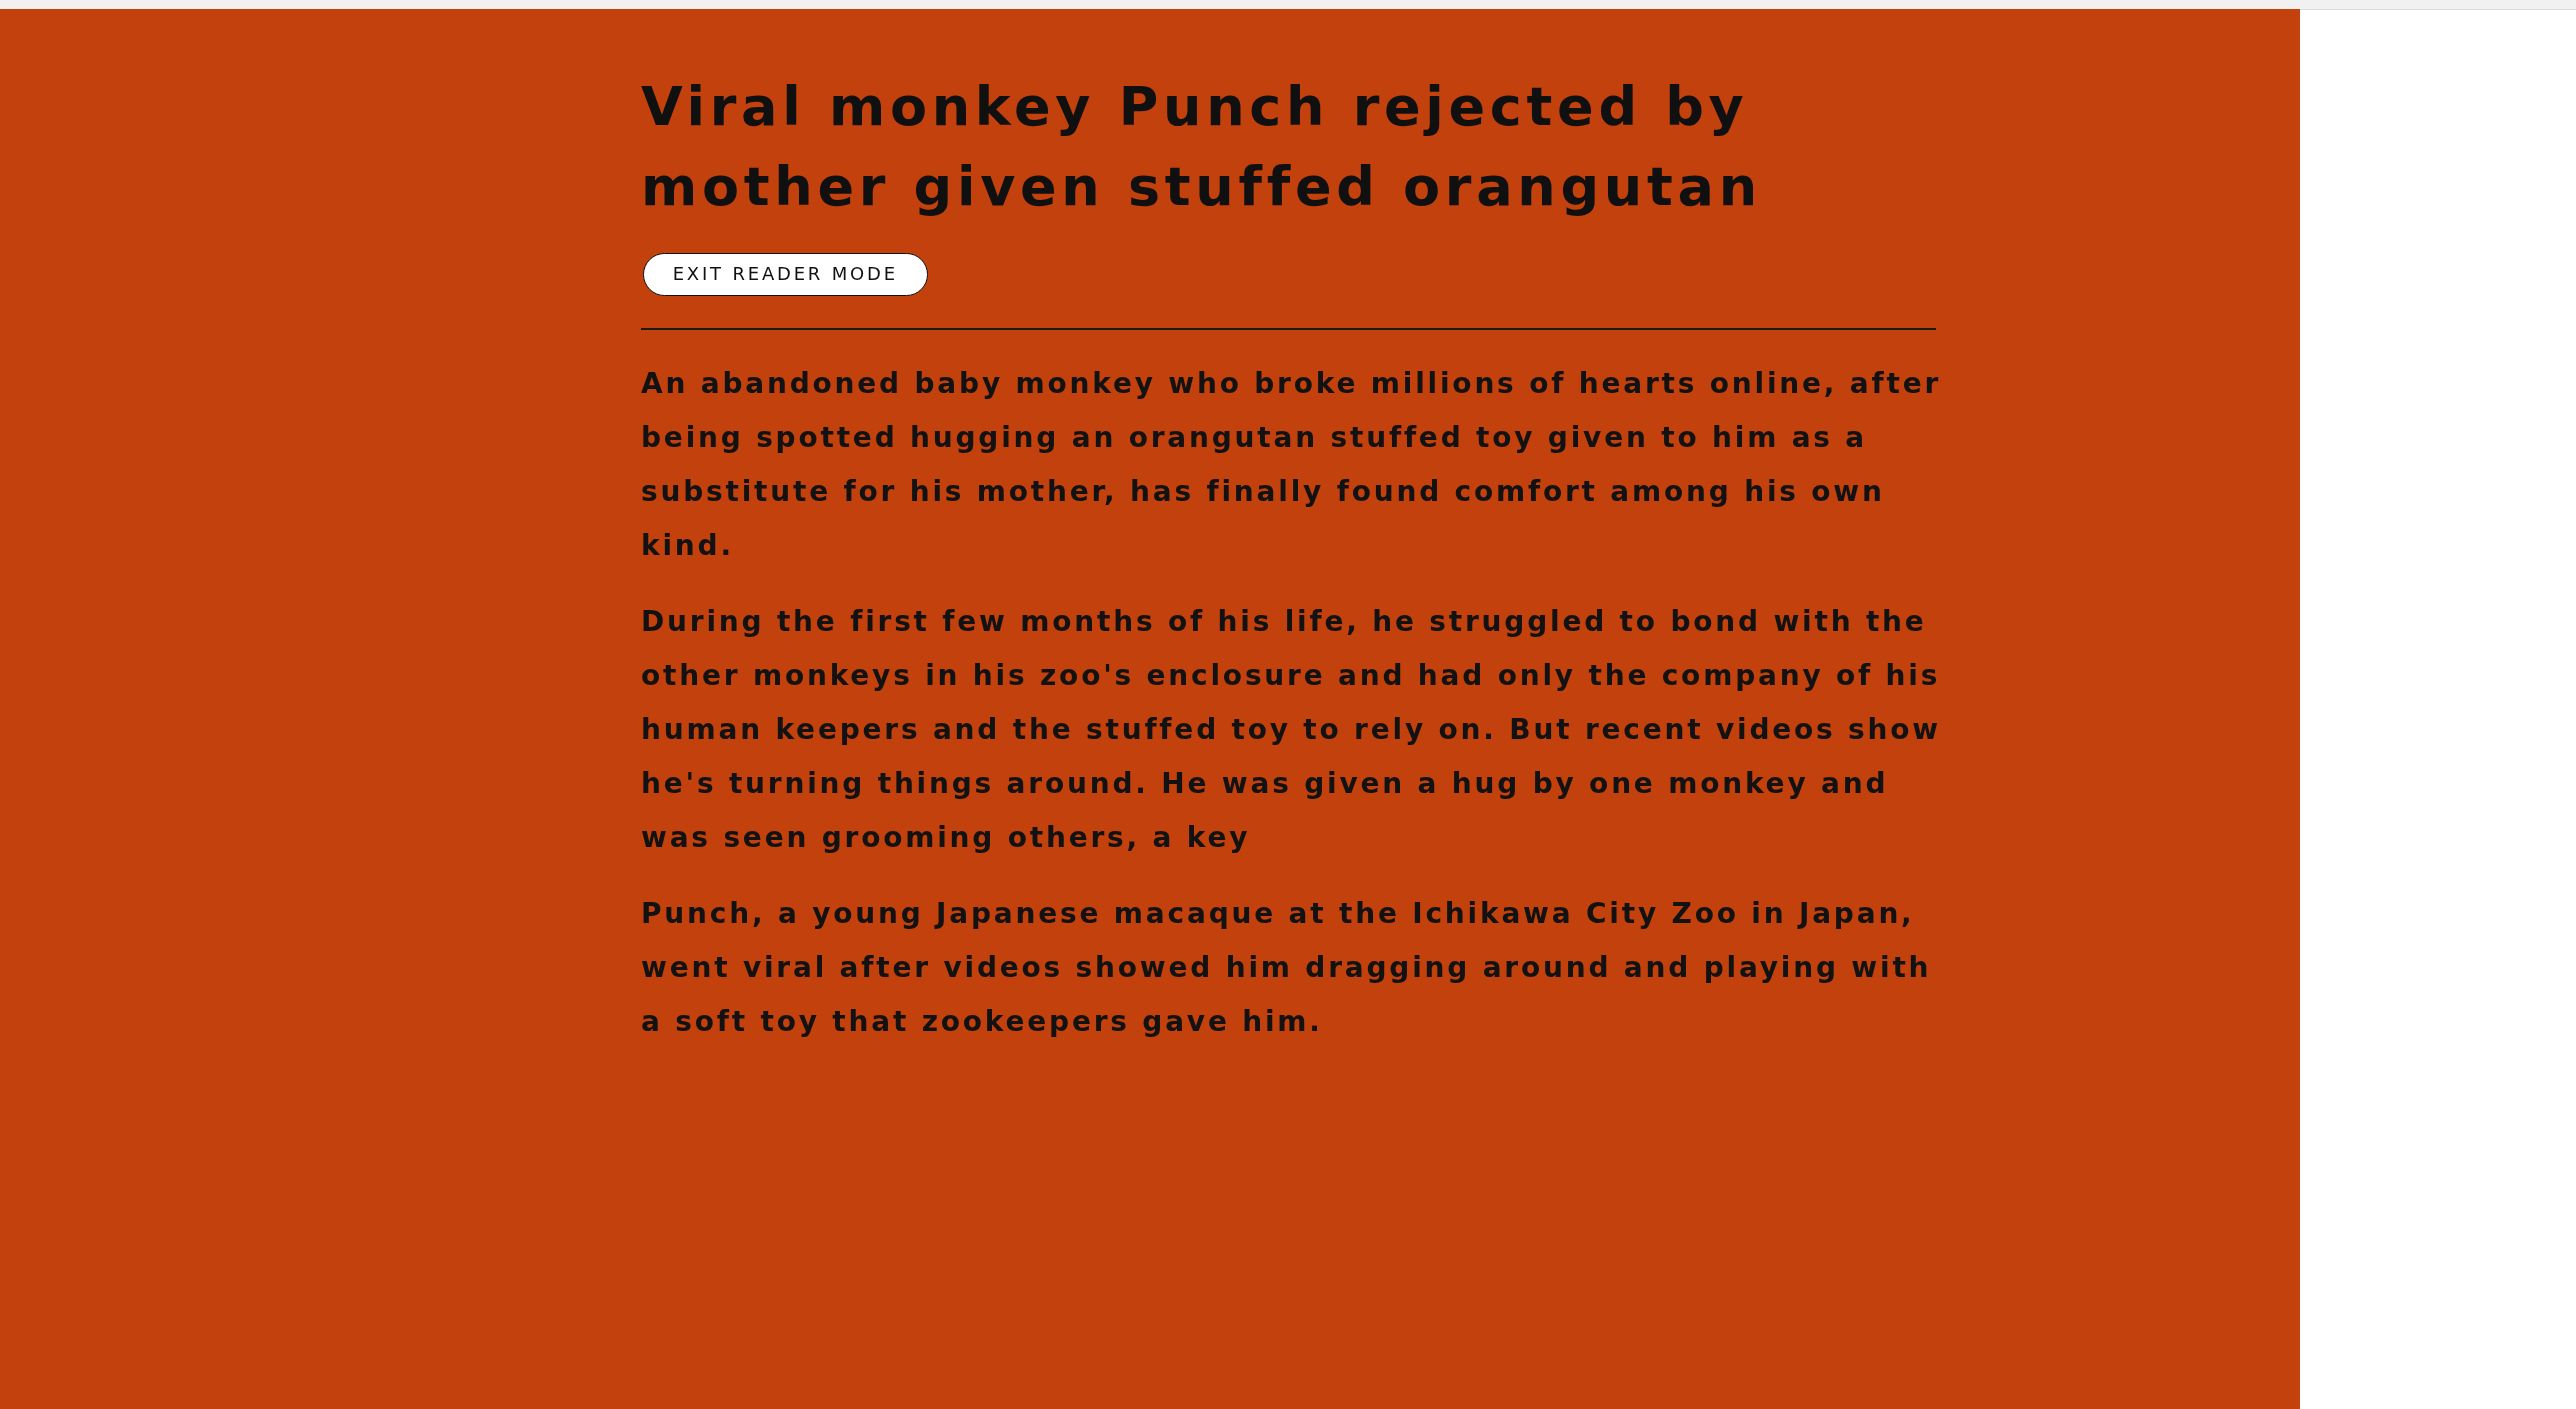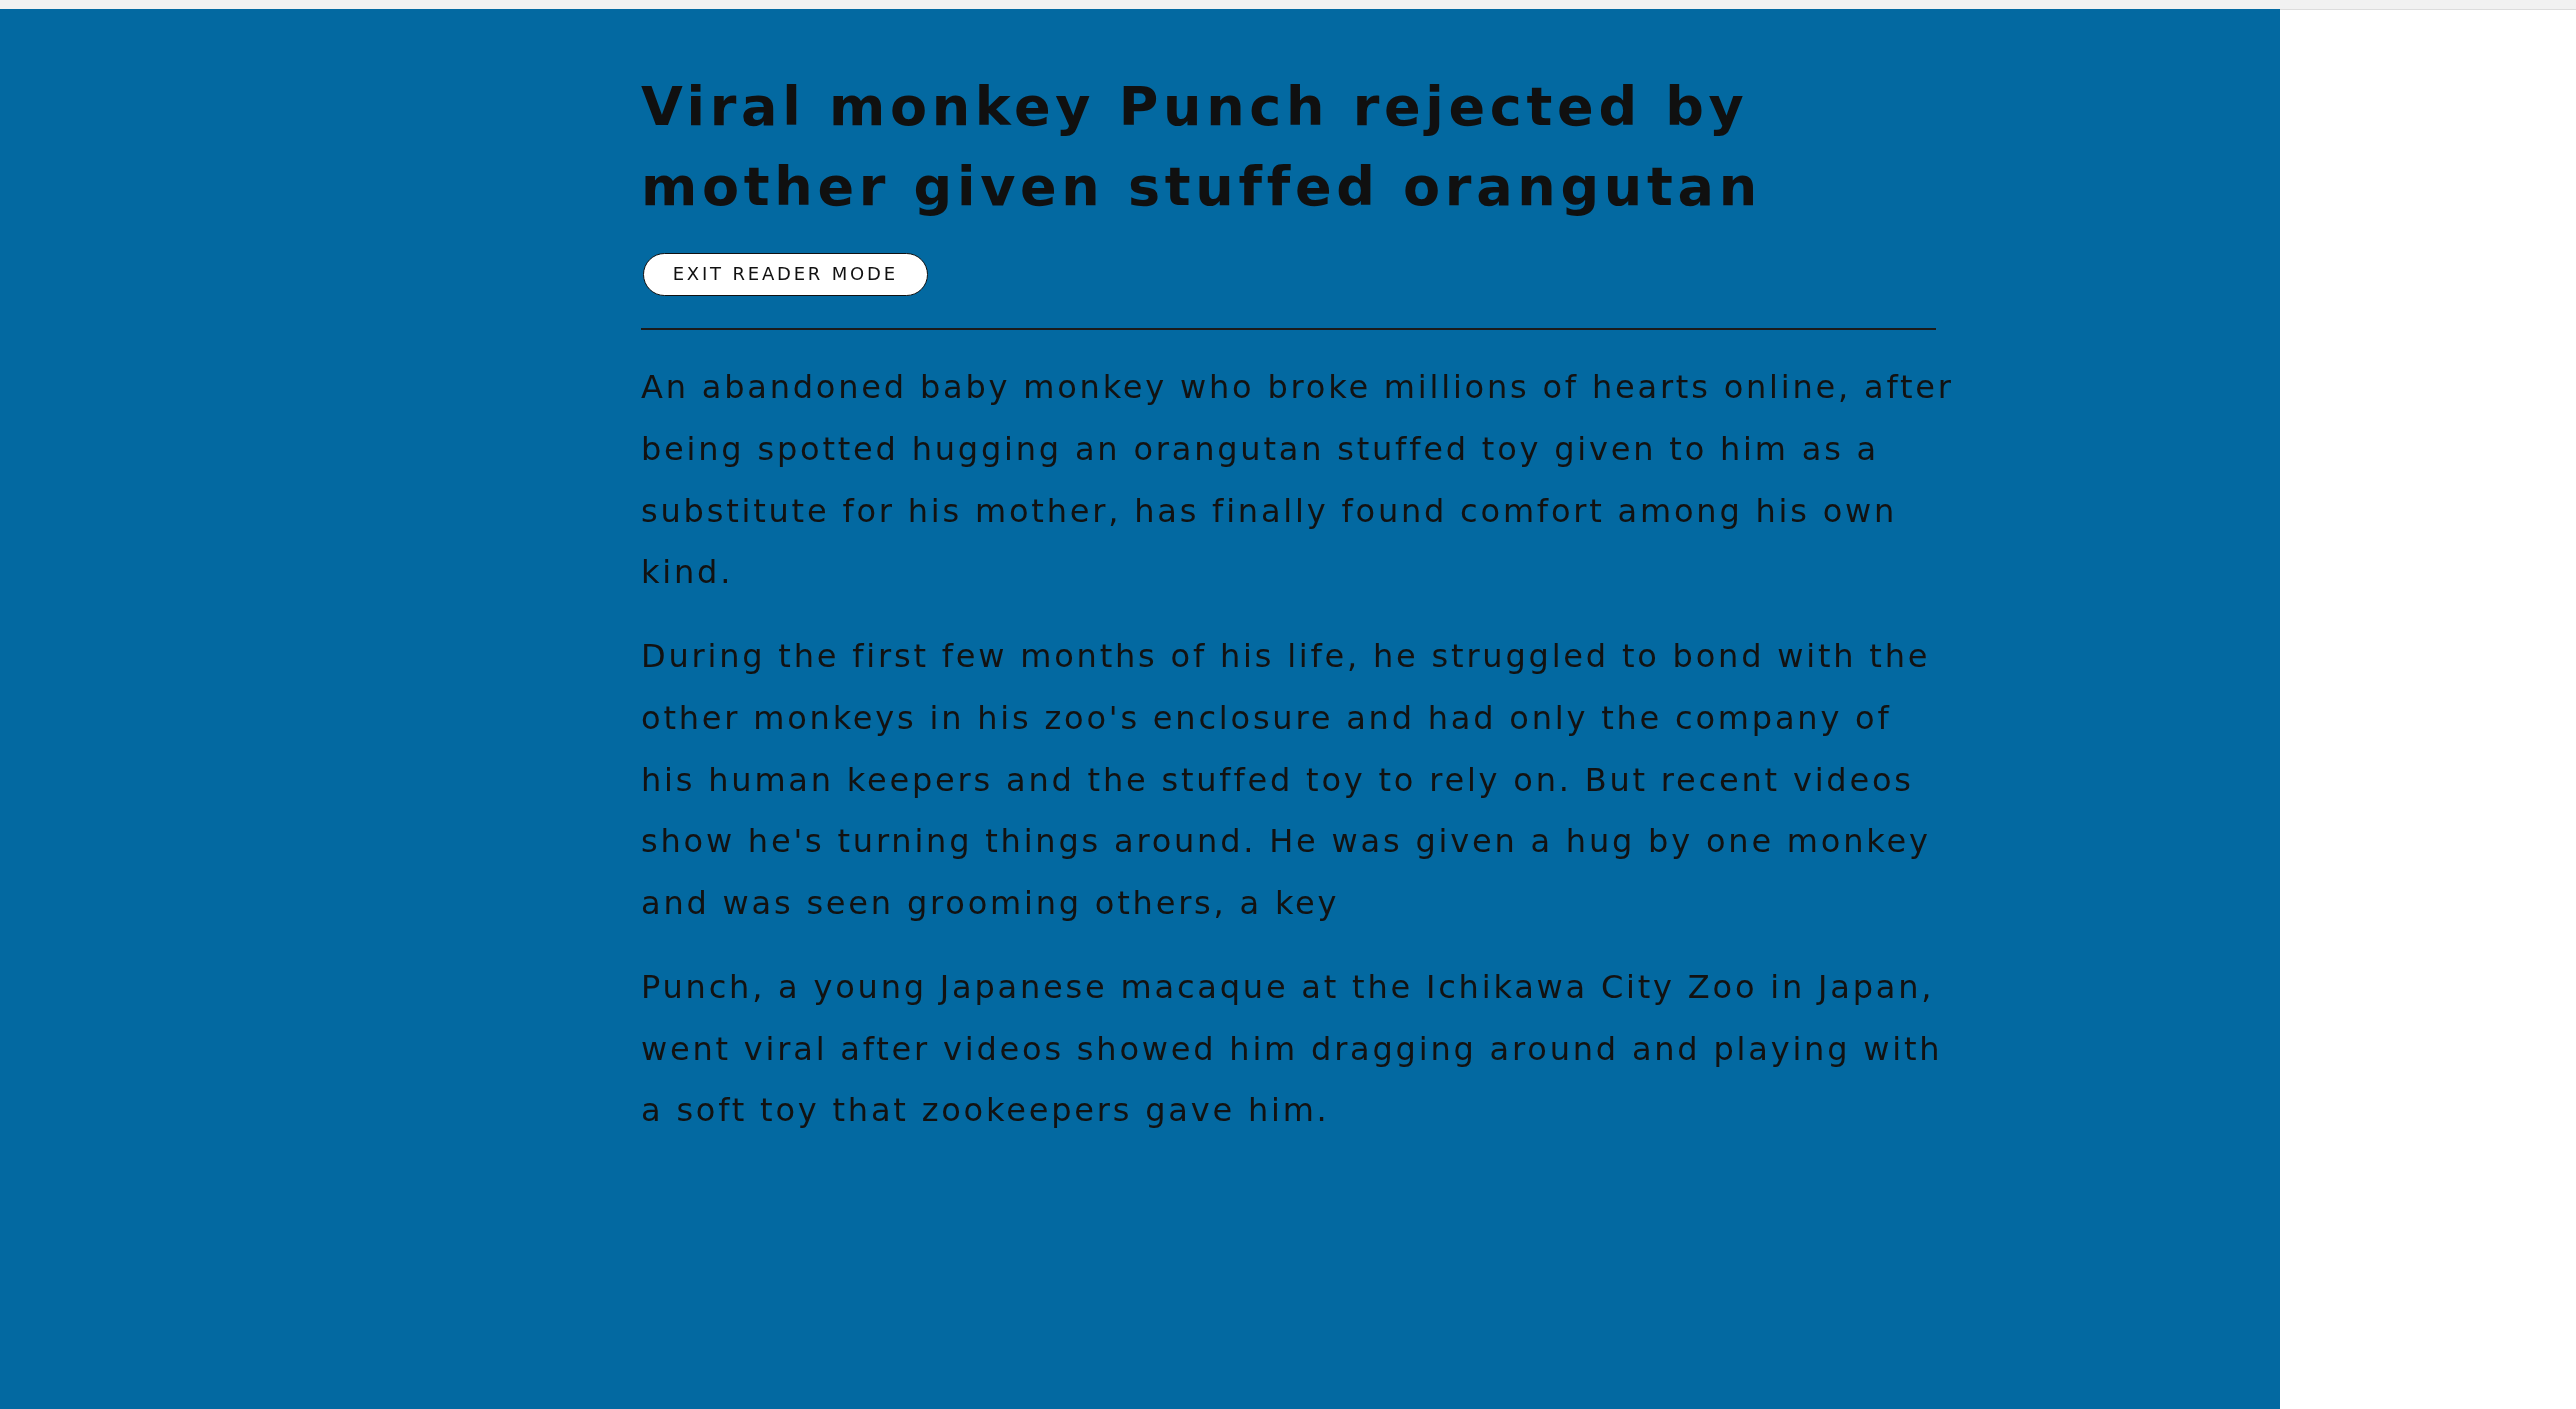--- a/index.html
+++ b/index.html
@@ -25,22 +25,23 @@
     background: #f1f1f1;
     border-bottom: 0.9px solid #dcdcdc;
   }
 
   .page {
     position: absolute;
     top: 9.4px;
     left: 0;
     width: 2280px;
     height: 1400px;
-    background: #0369a1;
+    background: #c2410c;
     overflow: hidden;
+    padding-left: 20px;
   }
 
   .reader-column {
     position: absolute;
     left: 641px;
     top: 0;
     width: 1331px;
   }
 
   .article-title {
@@ -82,25 +83,26 @@
     background: #1b1b1b;
   }
 
   .article-body {
     margin-top: 27px;
     width: 1314px;
   }
 
   .article-body p {
     margin: 0 0 22px 0;
-    font-size: 32px;
+    font-size: 28px;
     line-height: 1.93;
     letter-spacing: 2.8px;
     color: #121212;
     font-family: "DejaVu Sans", sans-serif;
+    font-weight: bold;
   }
 </style>
 </head>
 <body>
 
 <div class="chrome-strip"></div>
 
 <div class="page">
   <div class="reader-column">
 

